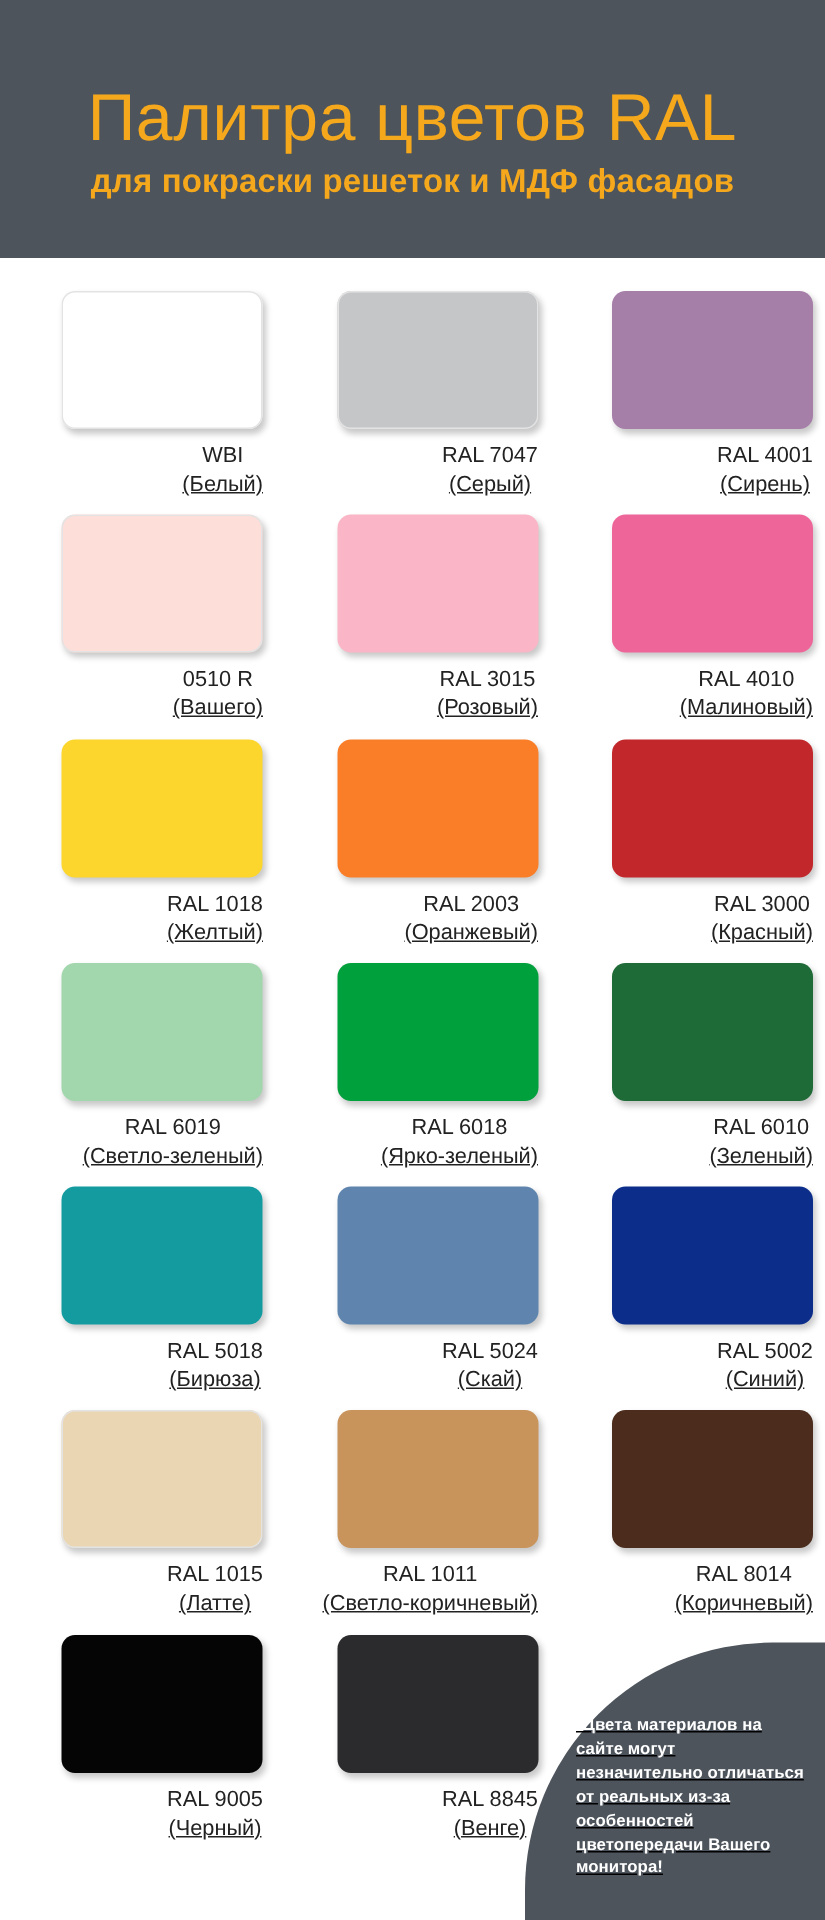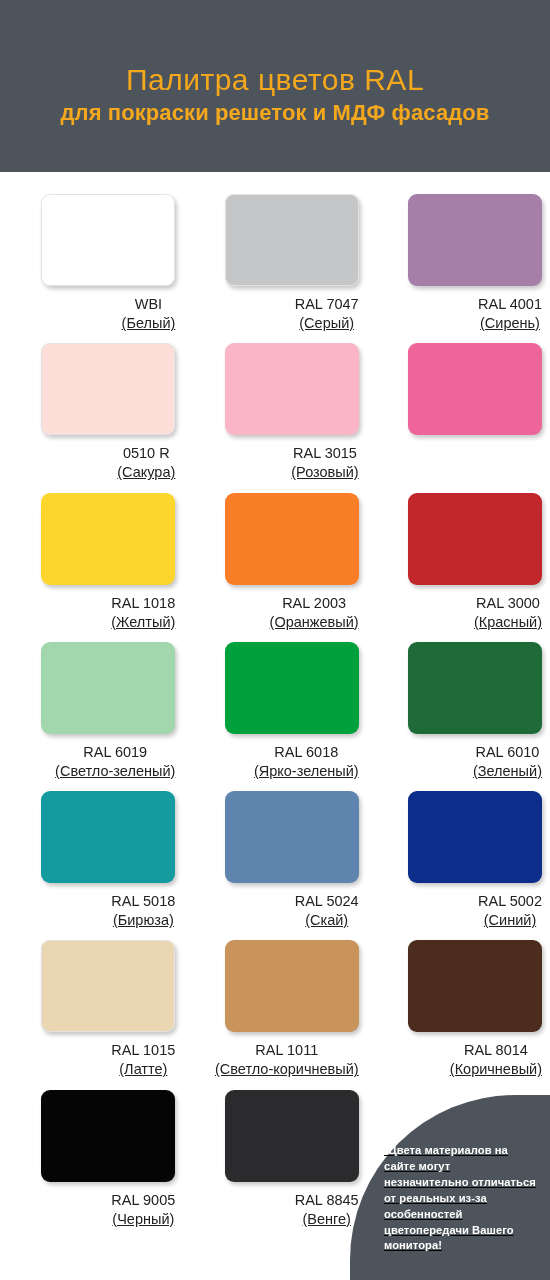--- a/index.html
+++ b/index.html
@@ -27,21 +27,21 @@
     height: 172px;
     background: #4d545c;
     display: flex;
     flex-direction: column;
     align-items: center;
     justify-content: center;
     padding-top: 18px;
   }
   .header-title {
     color: #f5a81c;
-    font-size: 30px;
+    font-size: 44px;
     font-weight: 400;
     letter-spacing: 0.5px;
     line-height: 1.05;
     text-align: center;
   }
   .header-subtitle {
     color: #f5a81c;
     font-size: 22px;
     font-weight: bold;
     text-align: center;
@@ -137,32 +137,36 @@
         <div class="swatch-chip" style="background: rgb(166, 127, 168);"></div>
         <div class="swatch-label">
           <span class="swatch-code">RAL 4001</span>
           <span class="swatch-name">(Сирень)</span>
         </div>
       </div>
       <div class="swatch-cell">
         <div class="swatch-chip bordered" style="background: rgb(253, 222, 217);"></div>
         <div class="swatch-label">
           <span class="swatch-code">0510 R</span>
-          <span class="swatch-name">(Сакура)</span>
+          <span class="swatch-name">(Вашего)</span>
         </div>
       </div>
       <div class="swatch-cell">
         <div class="swatch-chip" style="background: rgb(250, 182, 198);"></div>
         <div class="swatch-label">
           <span class="swatch-code">RAL 3015</span>
           <span class="swatch-name">(Розовый)</span>
         </div>
       </div>
       <div class="swatch-cell">
         <div class="swatch-chip" style="background: rgb(238, 102, 153);"></div>
+        <div class="swatch-label">
+          <span class="swatch-code">RAL 4010</span>
+          <span class="swatch-name">(Малиновый)</span>
+        </div>
       </div>
       <div class="swatch-cell">
         <div class="swatch-chip" style="background: rgb(252, 214, 44);"></div>
         <div class="swatch-label">
           <span class="swatch-code">RAL 1018</span>
           <span class="swatch-name">(Желтый)</span>
         </div>
       </div>
       <div class="swatch-cell">
         <div class="swatch-chip" style="background: rgb(250, 126, 40);"></div>

